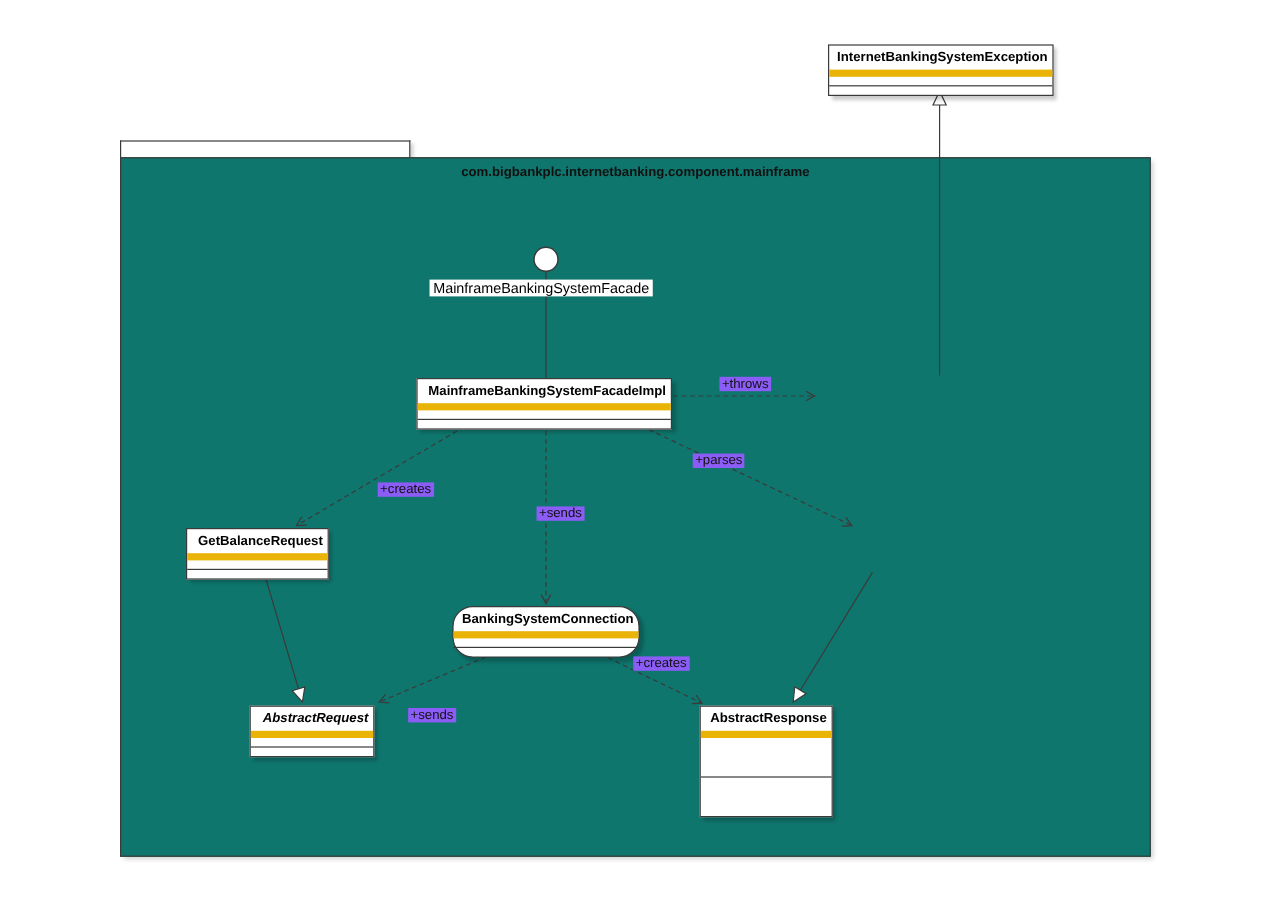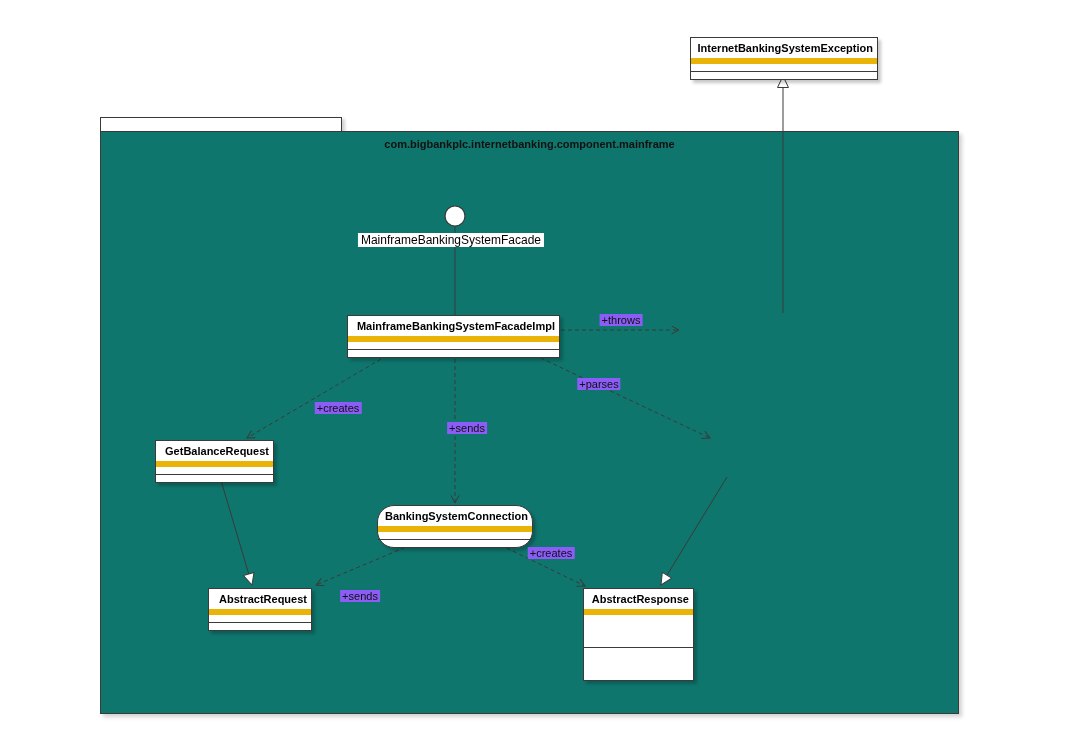--- a/index.html
+++ b/index.html
@@ -52,21 +52,21 @@
   .class-title {
     font-size: 11px;
     font-weight: bold;
     color: #000;
     text-align: right;
     padding: 4px 4px 4px;
     border-bottom: 6px solid #eab308;
     white-space: nowrap;
     overflow: hidden;
   }
-  .class-title.italic { }
+  .class-title.italic { font-style: italic; }
   .compartment {
     height: 7px;
     border-bottom: 1px solid #3a3a3a;
   }
   .compartment:last-child { border-bottom: none; }
   
   #connectors {
     position: absolute;
     left: 0; top: 0;
     z-index: 2;

